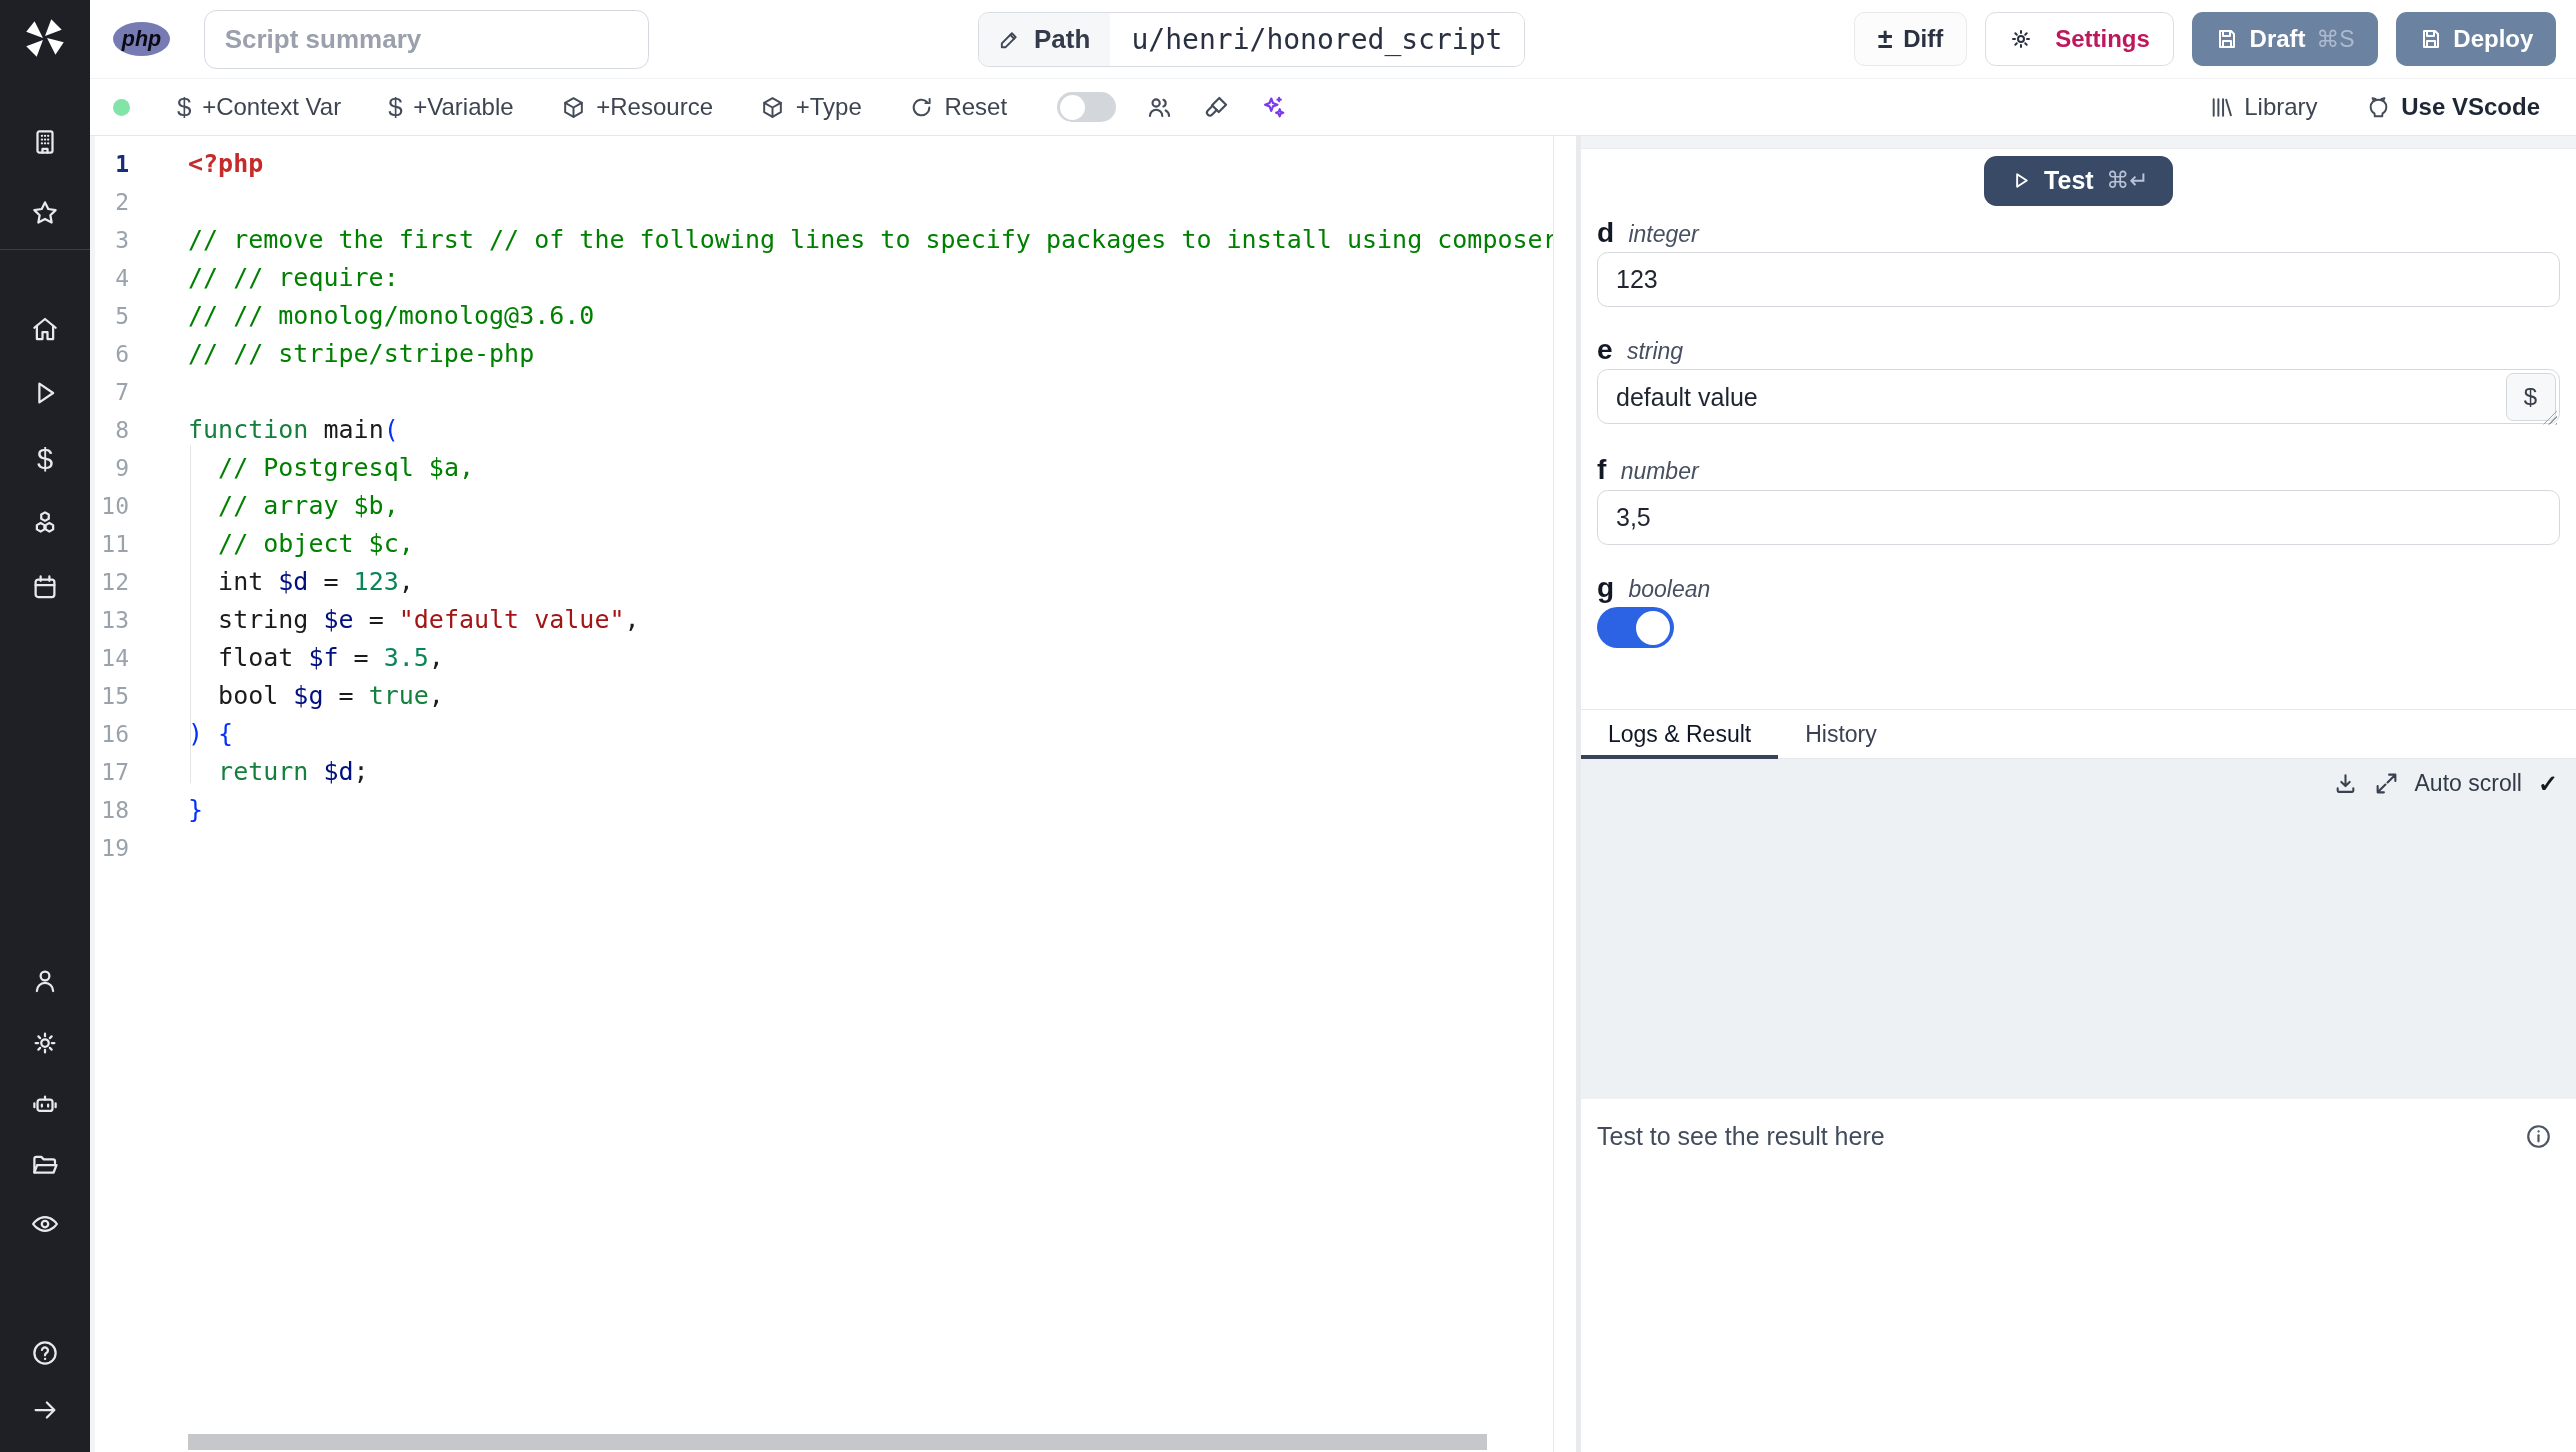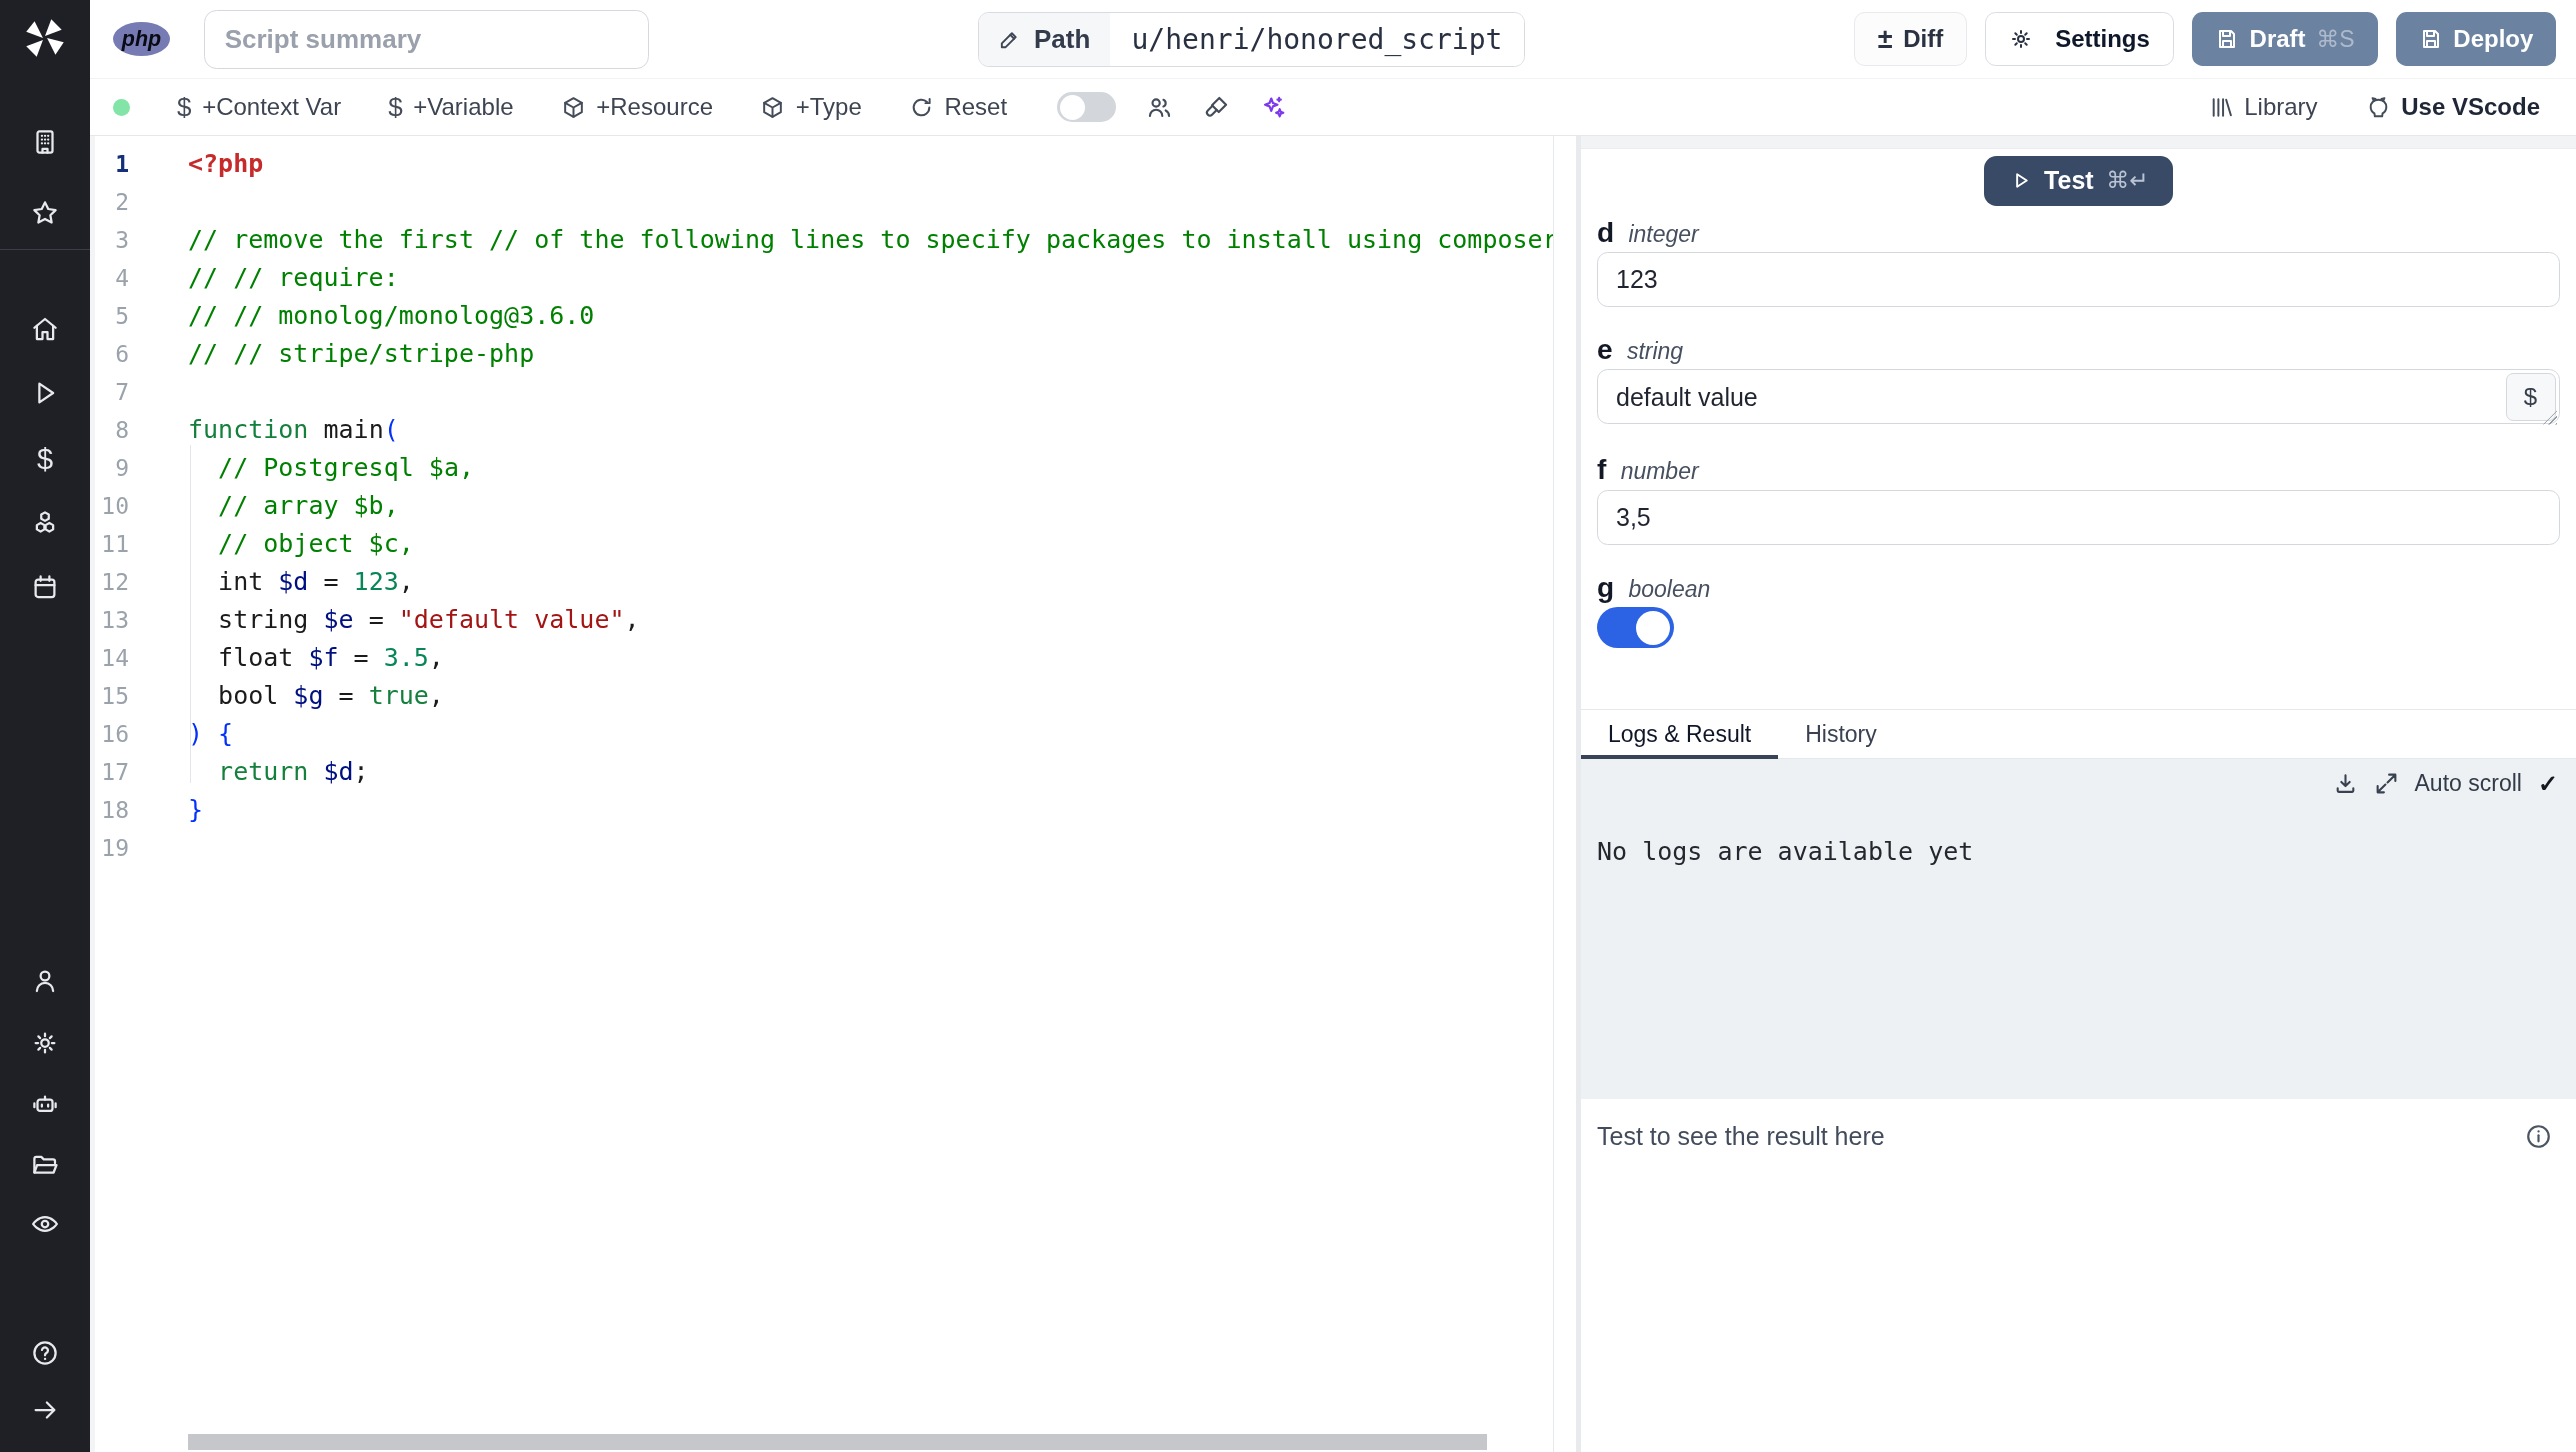--- a/index.html
+++ b/index.html
@@ -23,21 +23,21 @@
   .spacer { flex:1; }
   .path-chip { height:55px; border:0.9px solid #d8dbe0; border-radius:10.7px; display:flex; align-items:stretch; overflow:hidden; }
   .path-left { display:flex; align-items:center; gap:12.5px; background:#f6f7f9; padding:0 19.7px; }
   .path-left svg { width:23px; height:23px; stroke:#3f4757; fill:none; stroke-width:2; stroke-linecap:round; stroke-linejoin:round; }
   .path-label { font-size:26px; font-weight:700; color:#333b4c; }
   .path-value { display:flex; align-items:center; padding:0 21.5px; background:#fff; font-family:"DejaVu Sans Mono",monospace; font-size:28px; color:#283042; }
   .tb-buttons { display:flex; align-items:center; gap:18px; }
   .btn { height:54px; border-radius:10.7px; display:flex; align-items:center; gap:10.7px; padding:0 23px; font-size:24px; font-weight:700; cursor:pointer; border:0.9px solid transparent; }
   .btn svg { width:24px; height:24px; fill:none; stroke-width:2; stroke-linecap:round; stroke-linejoin:round; }
   .btn-light { background:#fcfcfd; border-color:#e7e9ed; color:#2a3242; }
-  .btn-white { background:#fff; border-color:#d9dce2; color:#0f172a;gap:22px; }
+  .btn-white { background:#fff; border-color:#d9dce2; color:#be185d;gap:22px; }
   .btn-white svg, .btn-light svg { stroke:#2a3242; }
   .btn-slate { background:#6b83a1; color:#fff; border:none; }
   .btn-slate svg { stroke:#fff; }
   .pm-glyph { font-size:27px; line-height:1; color:#2a3242; }
   .shortcut { color:#aebacc; font-weight:400; font-size:23px; }
 
   
   .toolbar { position:absolute; left:90px; top:79px; width:2486px; height:57px; background:#fff; border-bottom:0.9px solid #e5e7eb; display:flex; align-items:center; padding:0 36px 0 23px; }
   .status-dot { width:17px; height:17px; border-radius:50%; background:#82e4a7; flex:none; }
   .tool-item { display:flex; align-items:center; gap:10.7px; margin-left:47px; font-size:24px; color:#3e4552; cursor:pointer; white-space:nowrap; }
@@ -423,21 +423,20 @@
           <svg viewBox="0 0 24 24">
               <path d="M12 4v10M8 10.5l4 4 4-4"></path>
               <path d="M4.5 16.5v2.5a1 1 0 0 0 1 1h13a1 1 0 0 0 1-1v-2.5"></path>
             </svg>
           <svg viewBox="0 0 24 24">
               <path d="M14.5 3.5h6v6M20.5 3.5L13 11M9.5 20.5h-6v-6M3.5 20.5L11 13"></path>
             </svg>
           <span class="autoscroll-label">Auto scroll</span>
           <span class="check-glyph">✓</span>
         </div>
-        <div class="logs-empty">No logs are available yet</div>
       </div>
 
       <div class="result-area">
         <span class="result-placeholder">Test to see the result here</span>
         <span class="info-icn">
           <svg viewBox="0 0 24 24">
               <circle cx="12" cy="12" r="8.5"></circle>
               <path d="M12 11v5"></path>
               <path d="M12 7.8h.1"></path>
             </svg>

